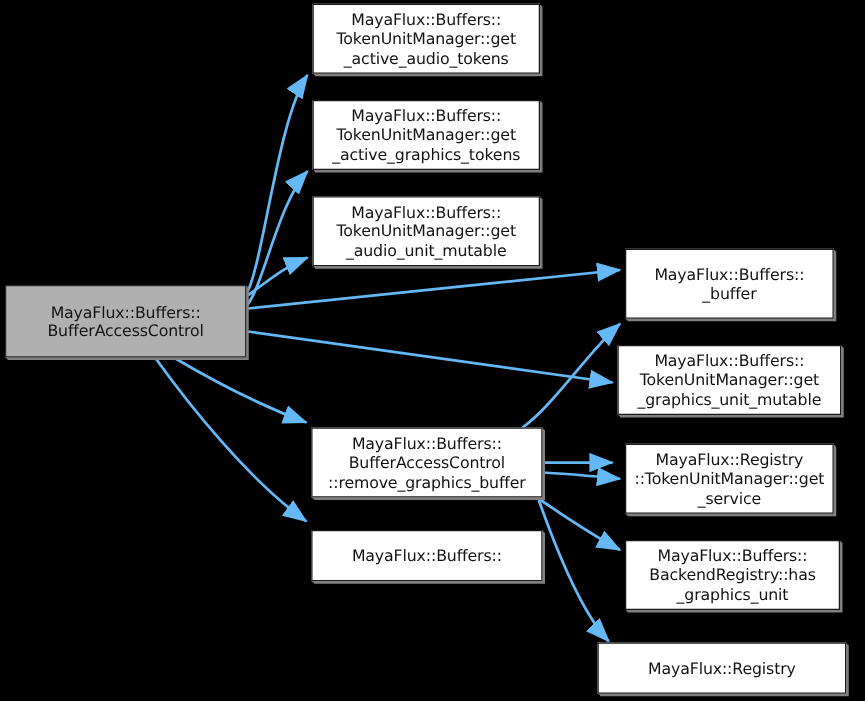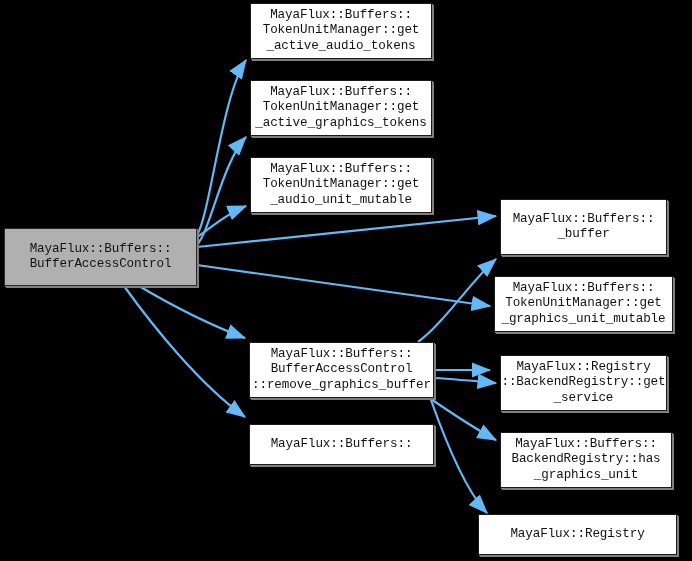--- a/index.html
+++ b/index.html
@@ -42,21 +42,20 @@
     letter-spacing: -0.1px;
     z-index: 5;
   }
   .node.current {
     background: #b0b0b0;
     border: 1px solid #2b2b2b;
   }
   .node .ln {
     display: block;
     white-space: pre;
-    font-family: Liberation Mono, monospace;
   }
 </style>
 </head>
 <body>
 
 <div id="callgraph">
 
   <svg id="edge-layer" viewBox="0 0 692 561" width="692" height="561" xmlns="http://www.w3.org/2000/svg">
     <defs>
       <marker id="arrowhead" markerWidth="9" markerHeight="7" refX="8.4" refY="3.5" orient="auto" markerUnits="strokeWidth">
@@ -110,21 +109,21 @@
       <span class="ln">MayaFlux::Buffers::</span>
       <span class="ln">_buffer</span>
     </div>
   <div class="node" style="left: 494px; top: 276px; width: 179px; height: 56px;">
       <span class="ln">MayaFlux::Buffers::</span>
       <span class="ln">TokenUnitManager::get</span>
       <span class="ln">_graphics_unit_mutable</span>
     </div>
   <div class="node" style="left: 500px; top: 355px; width: 167px; height: 56px;">
       <span class="ln">MayaFlux::Registry</span>
-      <span class="ln">::BackendRegistry::get</span>
+      <span class="ln">::TokenUnitManager::get</span>
       <span class="ln">_service</span>
     </div>
   <div class="node" style="left: 500px; top: 432px; width: 172px; height: 56px;">
       <span class="ln">MayaFlux::Buffers::</span>
       <span class="ln">BackendRegistry::has</span>
       <span class="ln">_graphics_unit</span>
     </div>
   <div class="node" style="left: 478px; top: 514px; width: 199px; height: 41px;">
       <span class="ln">MayaFlux::Registry</span>
     </div>

